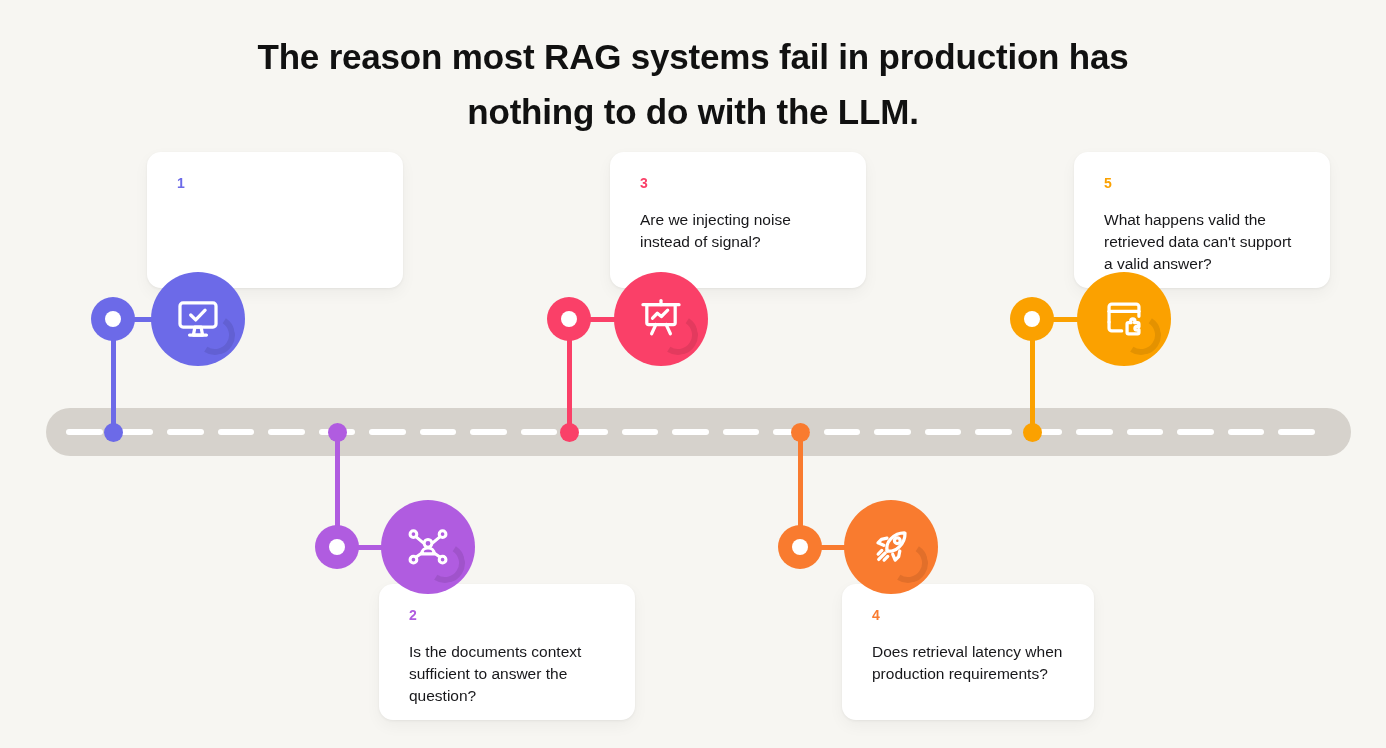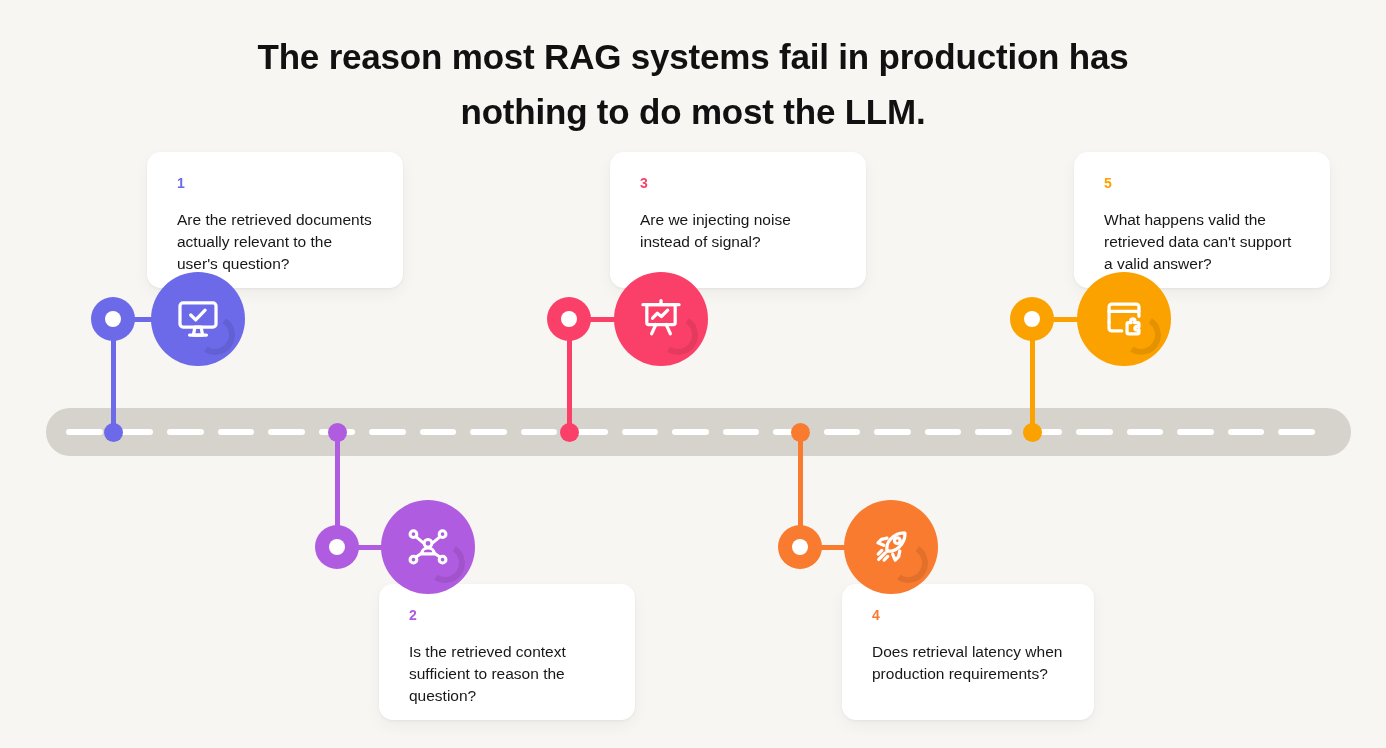--- a/index.html
+++ b/index.html
@@ -85,21 +85,21 @@
   }
   .bubble svg { position:relative; width:46px; height:46px; display:block; }
 </style>
 </head>
 <body>
 
 <div id="stage">
 
   <h1 class="title">
     <span style="display: block;">The reason most RAG systems fail in production has</span>
-    <span style="display: block;">nothing to do most the LLM.</span>
+    <span style="display: block;">nothing to do with the LLM.</span>
   </h1>
 
   <div class="road"></div>
   <div class="road-dashes" id="road-dashes">
       <span class="dash" style="left: 0px; width: 36.52px; background: rgb(255, 255, 255);"></span>
       <span class="dash" style="left: 50.52px; width: 36.52px; background: rgb(255, 255, 255);"></span>
       <span class="dash" style="left: 101.04px; width: 36.52px; background: rgb(255, 255, 255);"></span>
       <span class="dash" style="left: 151.56px; width: 36.52px; background: rgb(255, 255, 255);"></span>
       <span class="dash" style="left: 202.08px; width: 36.52px; background: rgb(255, 255, 255);"></span>
       <span class="dash" style="left: 252.6px; width: 36.52px; background: rgb(255, 255, 255);"></span>
@@ -119,41 +119,40 @@
       <span class="dash" style="left: 959.88px; width: 36.52px; background: rgb(255, 255, 255);"></span>
       <span class="dash" style="left: 1010.4px; width: 36.52px; background: rgb(255, 255, 255);"></span>
       <span class="dash" style="left: 1060.92px; width: 36.52px; background: rgb(255, 255, 255);"></span>
       <span class="dash" style="left: 1111.44px; width: 36.52px; background: rgb(255, 255, 255);"></span>
       <span class="dash" style="left: 1161.96px; width: 36.52px; background: rgb(255, 255, 255);"></span>
       <span class="dash" style="left: 1212.48px; width: 36.52px; background: rgb(255, 255, 255);"></span>
     </div>
 
   <div class="card" style="left:147px; top:152px; width:256px; height:136px;">
     <div class="num" style="color:#6C6AE8;">1</div>
-    <div class="text">Are the retrieved documents actually relevant to the user's question?</div>
   </div>
   <div class="conn" style="left:0; top:0;">
     <div class="stem" style="left:111px; top:318px; height:118px; background:#6C6AE8;"></div>
     <div class="roaddot" style="left:104px; top:423px; background:#6C6AE8;"></div>
     <div class="ring" style="left:91px; top:297px; background:#6C6AE8;"></div>
     <div class="hbar" style="left:132px; top:317px; width:28px; background:#6C6AE8;"></div>
   </div>
   <div class="bubble" style="left:151px; top:272px; background:#6C6AE8;">
     <svg viewBox="0 0 24 24" fill="none" stroke="#FFFFFF" stroke-width="1.7" stroke-linecap="round" stroke-linejoin="round">
       <rect x="2.6" y="3.6" width="18.8" height="12.6" rx="1.6"></rect>
       <path d="M8.2 9.9l2.6 2.6 4.9-5.1"></path>
       <path d="M9.6 20.4h4.8l-.8-4.2h-3.2z"></path>
       <path d="M7.6 20.4h8.8"></path>
     </svg>
     <div class="sheen"></div>
   </div>
 
   <div class="card" style="left:379px; top:584px; width:256px; height:136px;">
     <div class="num" style="color:#B05CE0;">2</div>
-    <div class="text">Is the retrieved context sufficient to reason the question?</div>
+    <div class="text">Is the documents context sufficient to answer the question?</div>
   </div>
   <div class="conn" style="left:0; top:0;">
     <div class="stem" style="left:335px; top:430px; height:118px; background:#B05CE0;"></div>
     <div class="roaddot" style="left:328px; top:423px; background:#B05CE0;"></div>
     <div class="ring" style="left:315px; top:525px; background:#B05CE0;"></div>
     <div class="hbar" style="left:356px; top:545px; width:30px; background:#B05CE0;"></div>
   </div>
   <div class="bubble" style="left:381px; top:500px; background:#B05CE0;">
     <svg viewBox="0 0 24 24" fill="none" stroke="#FFFFFF" stroke-width="1.6" stroke-linecap="round" stroke-linejoin="round">
       <circle cx="12" cy="10.1" r="2.05"></circle>

